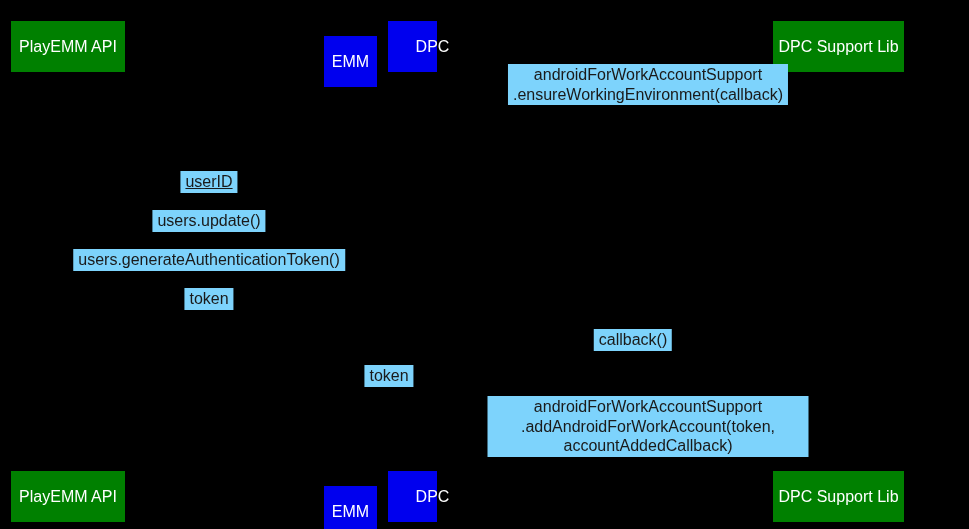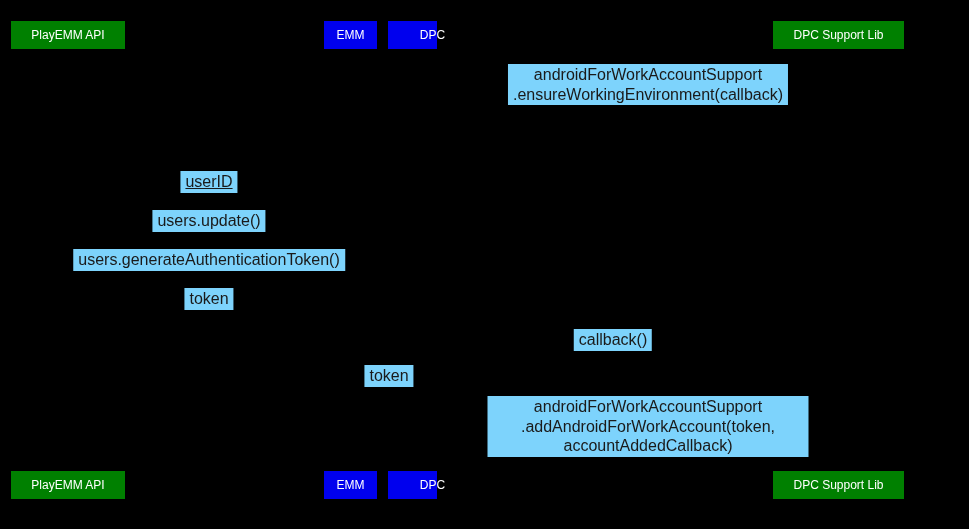--- a/index.html
+++ b/index.html
@@ -11,33 +11,33 @@
     position: relative;
     width: 969px;
     height: 529px;
     background: #000000;
     overflow: hidden;
     font-family: "Liberation Sans", "DejaVu Sans", sans-serif;
   }
   
   .participant {
     position: absolute;
-    height: 28px;
+    height: 51px;
     display: flex;
     align-items: center;
     justify-content: center;
     color: #ffffff;
-    font-size: 12px;
+    font-size: 16px;
     white-space: nowrap;
     box-sizing: border-box;
   }
   .row-top    { top: 21px; }
   .row-bottom { top: 471px; }
   .p-playemm  { left: 11px;  width: 114px; }
-  .p-emm      { left: 324px; width: 53px;  }
+  .p-emm      { left: 324px; width: 53px; margin-top: 15px;  }
   .p-dpc      { left: 388px; width: 49px; padding-left: 40px;  }
   .p-dpcsl    { left: 773px; width: 131px; }
   
   .msg {
     position: absolute;
     transform: translateX(-50%);
     background: #7dd3fc;
     color: #1a1a1a;
     font-size: 16px;
     line-height: 19.5px;
@@ -45,21 +45,21 @@
     text-align: center;
     white-space: pre-line;
     box-sizing: border-box;
   }
   .m1 { left: 648px; top: 64px;  }
   .m2 { left: 209px; top: 132px; }
   .m3 { left: 209px; top: 171px; text-decoration: underline; }
   .m4 { left: 209px; top: 210px; }
   .m5 { left: 209px; top: 249px; }
   .m6 { left: 209px; top: 288px; }
-  .m7 { left: 613px; top: 329px; text-align: center; }
+  .m7 { left: 633px; top: 329px; text-align: center; }
   .m8 { left: 389px; top: 365px; }
   .m9 { left: 648px; top: 396px; }
 </style>
 </head>
 <body>
 
 <div id="canvas">
 
   <div class="participant row-top p-playemm" style="background: rgb(0, 128, 0);">PlayEMM API</div>
   <div class="participant row-top p-emm" style="background: rgb(0, 0, 238);">EMM</div>

